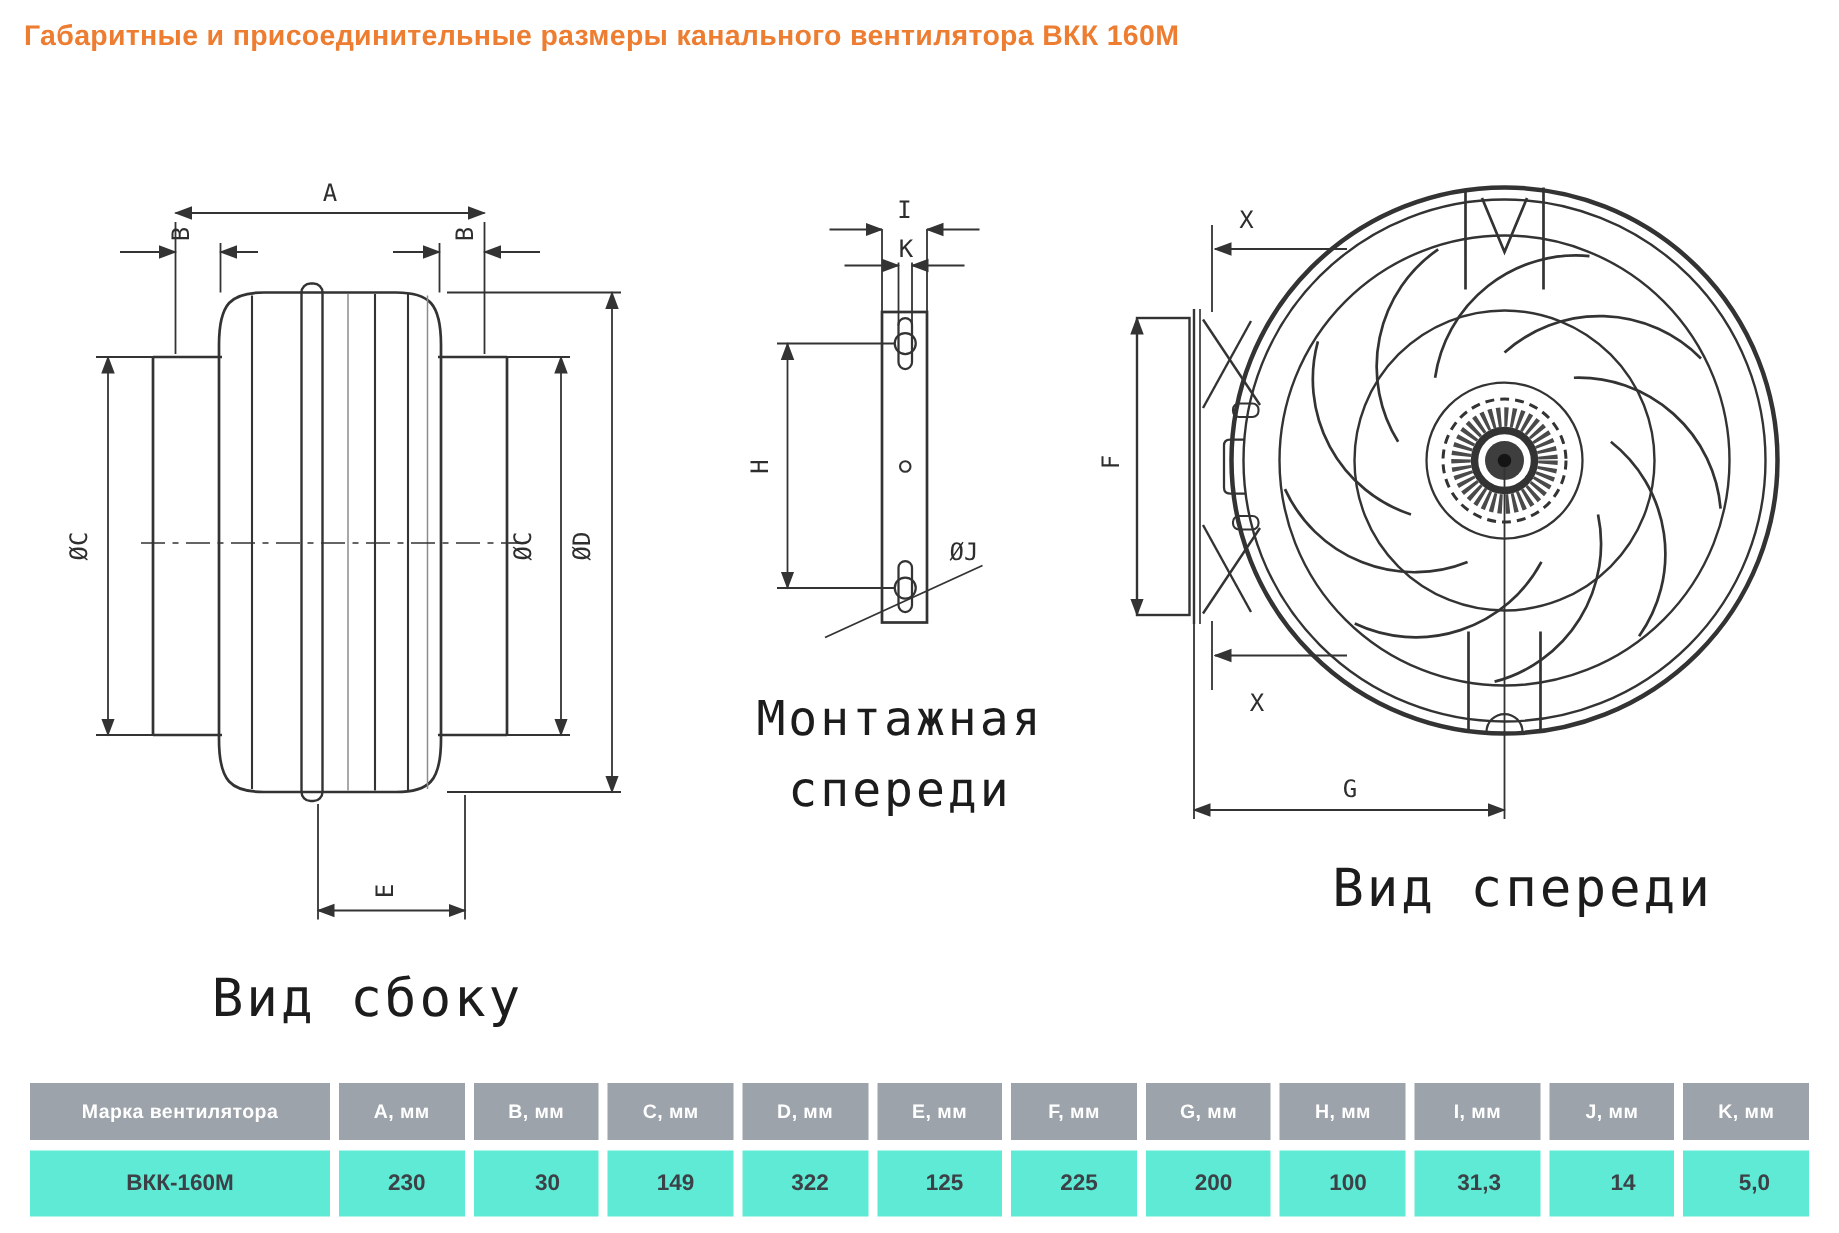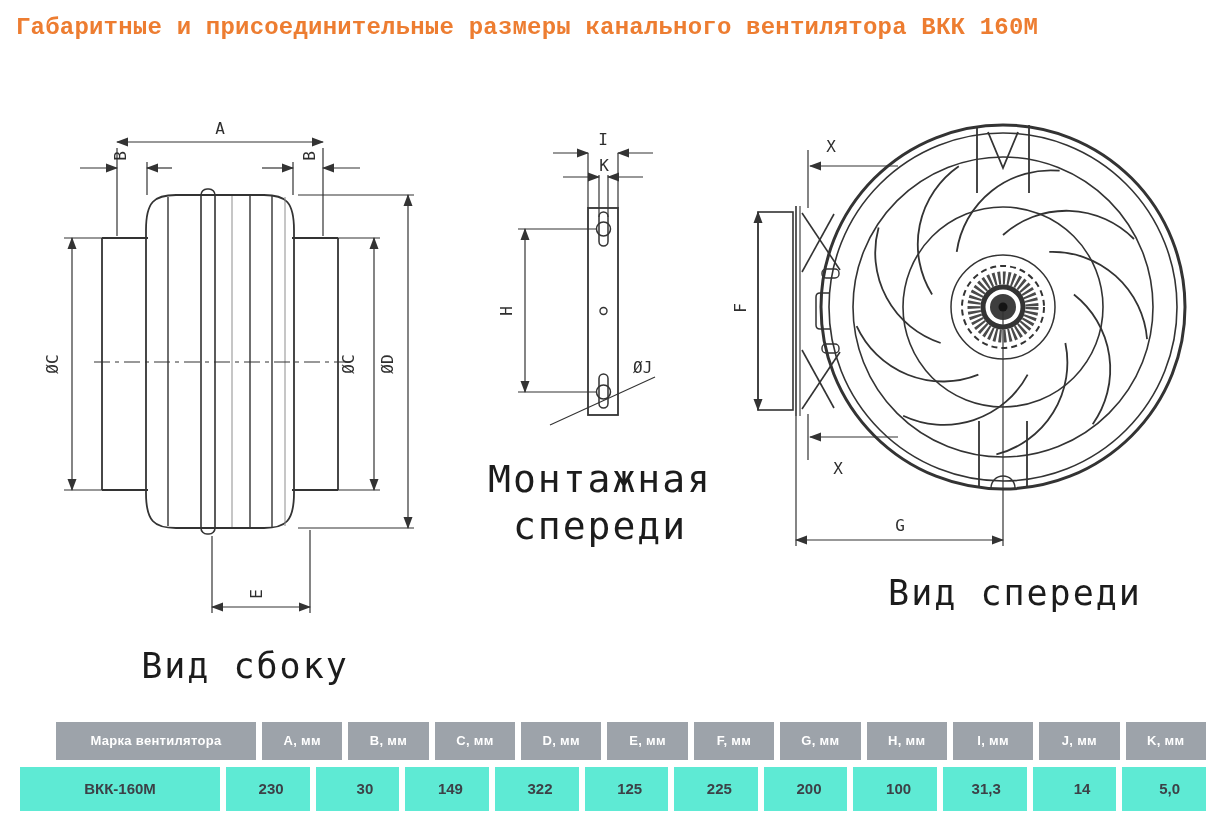--- a/index.html
+++ b/index.html
@@ -2,40 +2,40 @@
 <html><head>
 <meta charset="utf-8">
 <style>
   html,body{margin:0;padding:0;}
   body{
     width:1226px;height:822px;position:relative;overflow:hidden;
     background:#ffffff;font-family:"Liberation Sans", sans-serif;
   }
   .title{
     position:absolute;left:16px;top:14px;width:1100px;
-    font-size:24px;font-weight:bold;color:#ED7D31;letter-spacing:.2px;font-family:Liberation Mono, monospace;
+    font-size:19px;font-weight:bold;color:#ED7D31;letter-spacing:.2px;
   }
   .drawing{position:absolute;}
   svg{display:block;}
   .caption{
     position:absolute;text-align:center;color:#1c1c1c;
     font-family:"DejaVu Sans Mono", monospace;
     letter-spacing:2px;
   }
   .cap-side{left:60px;top:646px;width:370px;font-size:35px;}
-  .cap-plate{left:465px;top:456px;width:270px;font-size:38px;line-height:47px;}
+  .cap-plate{left:465px;top:456px;width:270px;font-size:32px;line-height:47px;}
   .cap-front{left:790px;top:573px;width:450px;font-size:35px;}
   .dimtext{
     font-family:"DejaVu Sans Mono", monospace;
     font-size:16px;fill:#2e2e2e;
   }
   
   .spec-table{position:absolute;left:20px;top:722px;width:1186px;}
   .trow{display:flex;gap:6px;}
-  .trow.head{margin-bottom:7px;margin-left:36px;}
+  .trow.head{margin-bottom:7px;}
   .cell{box-sizing:border-box;}
   .th{
     background:#9da3aa;color:#ffffff;font-size:13px;font-weight:bold;
     height:38px;line-height:38px;text-align:center;letter-spacing:.3px;
   }
   .td{
     background:#5eead4;color:#3c4147;font-size:15px;font-weight:bold;
     height:44px;line-height:44px;text-align:right;padding-right:26px;
   }
   .c-first{flex:0 0 200px;}

